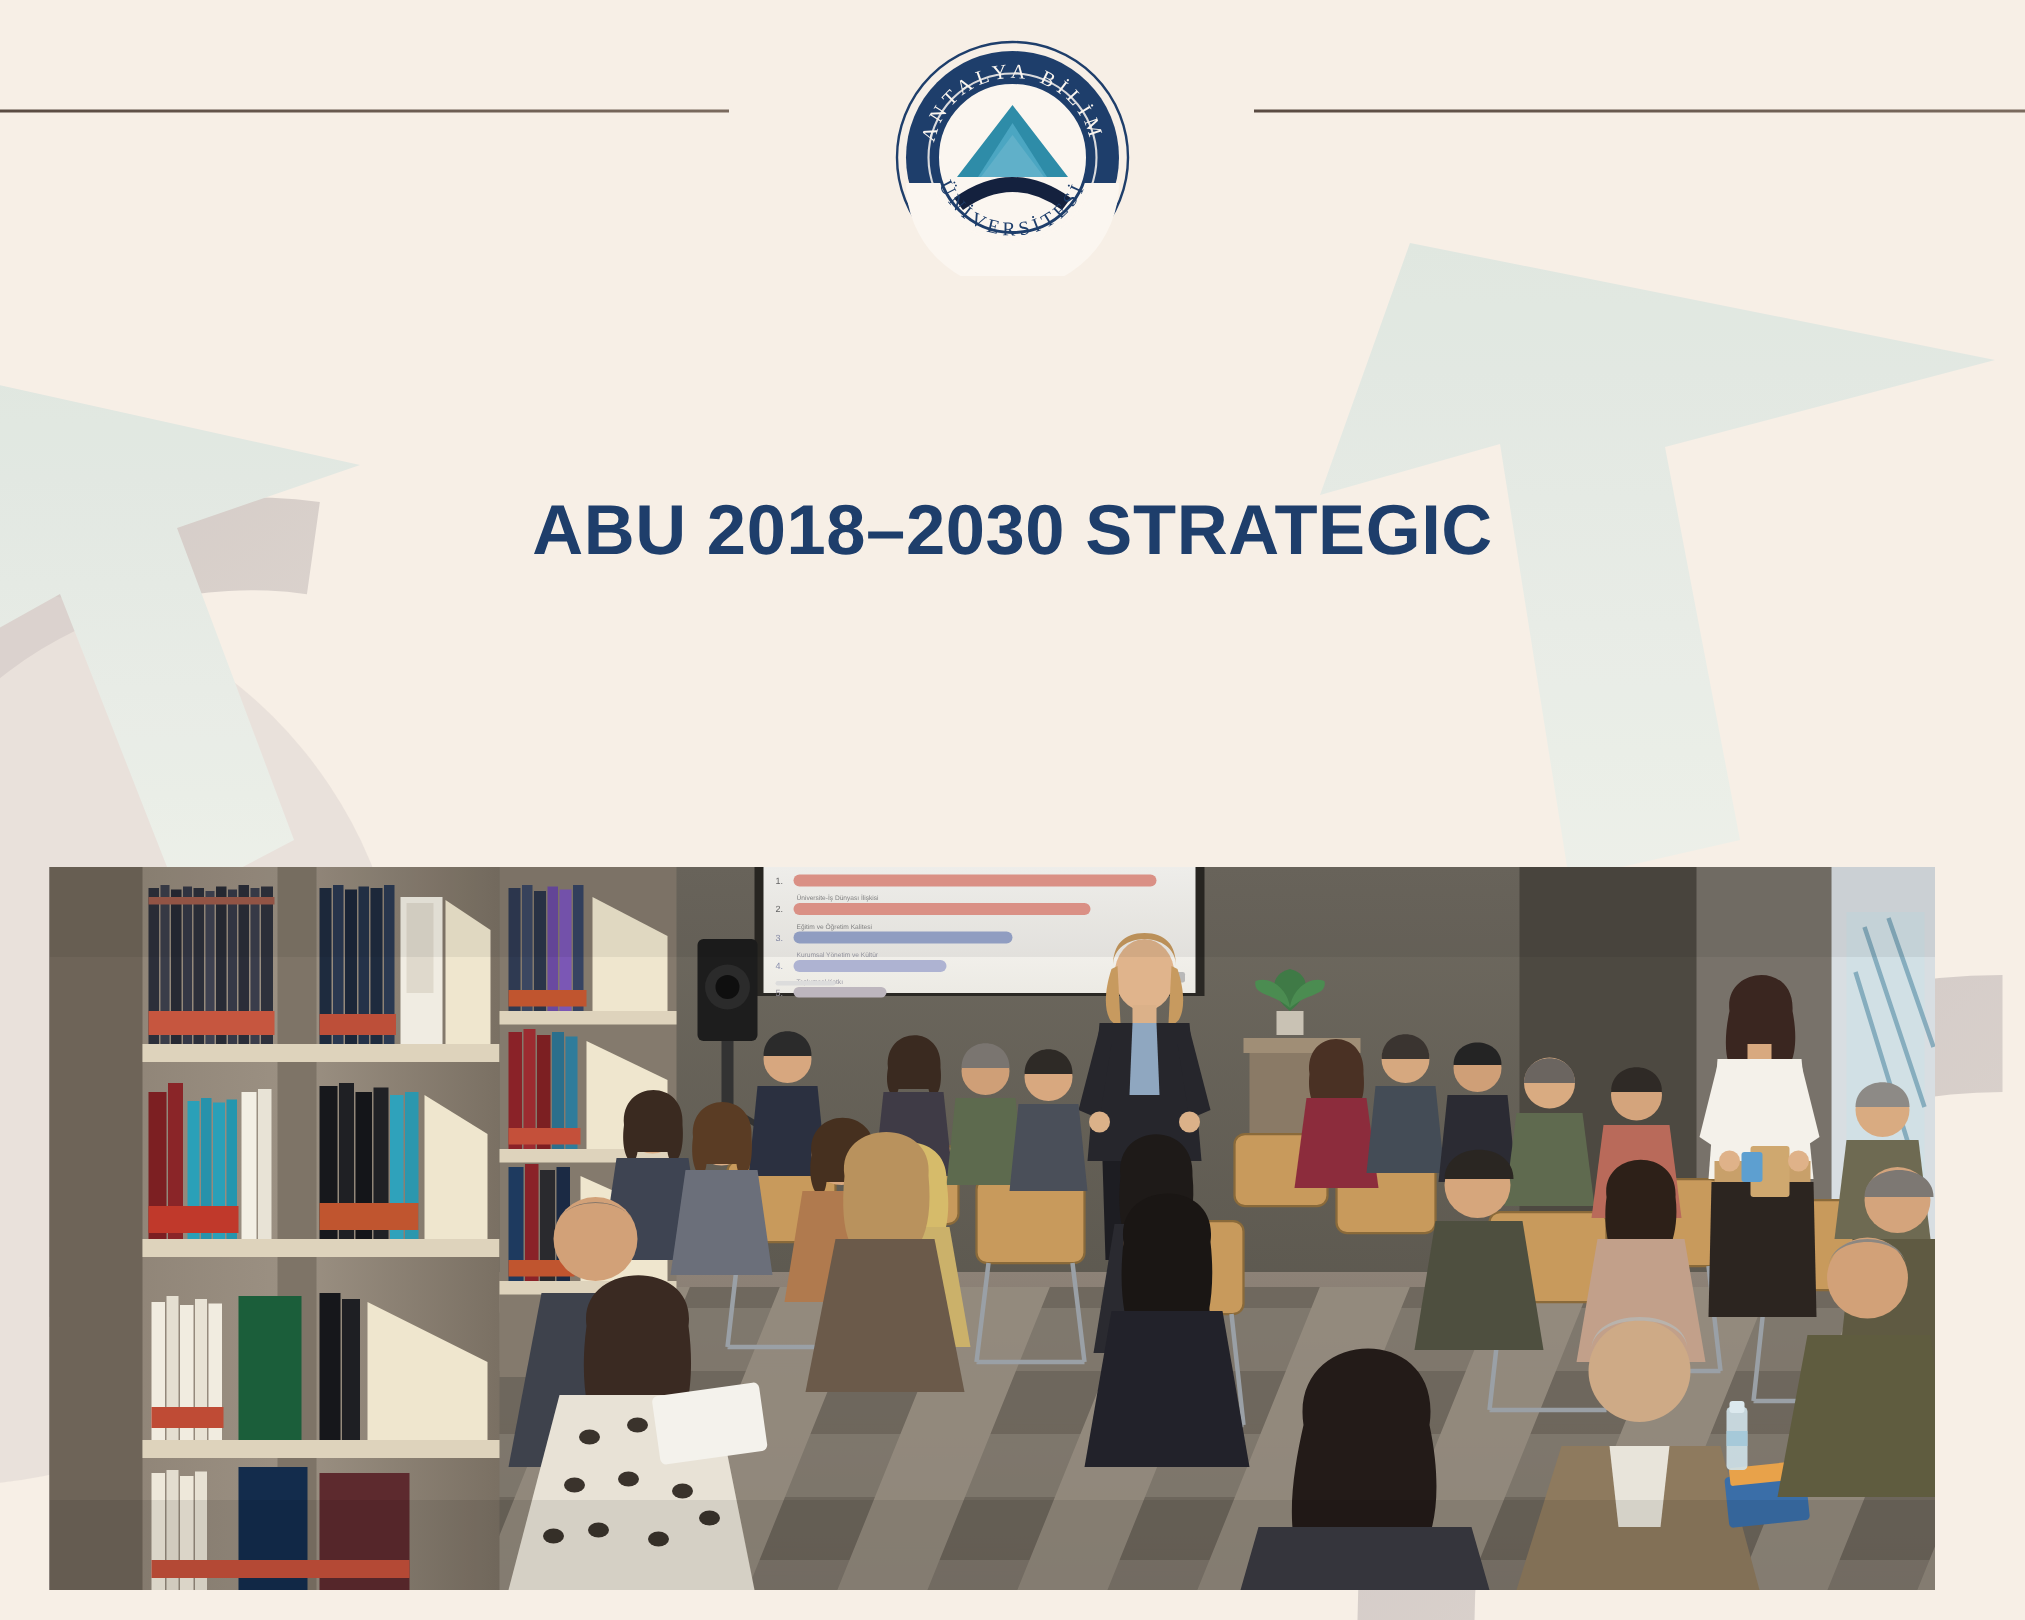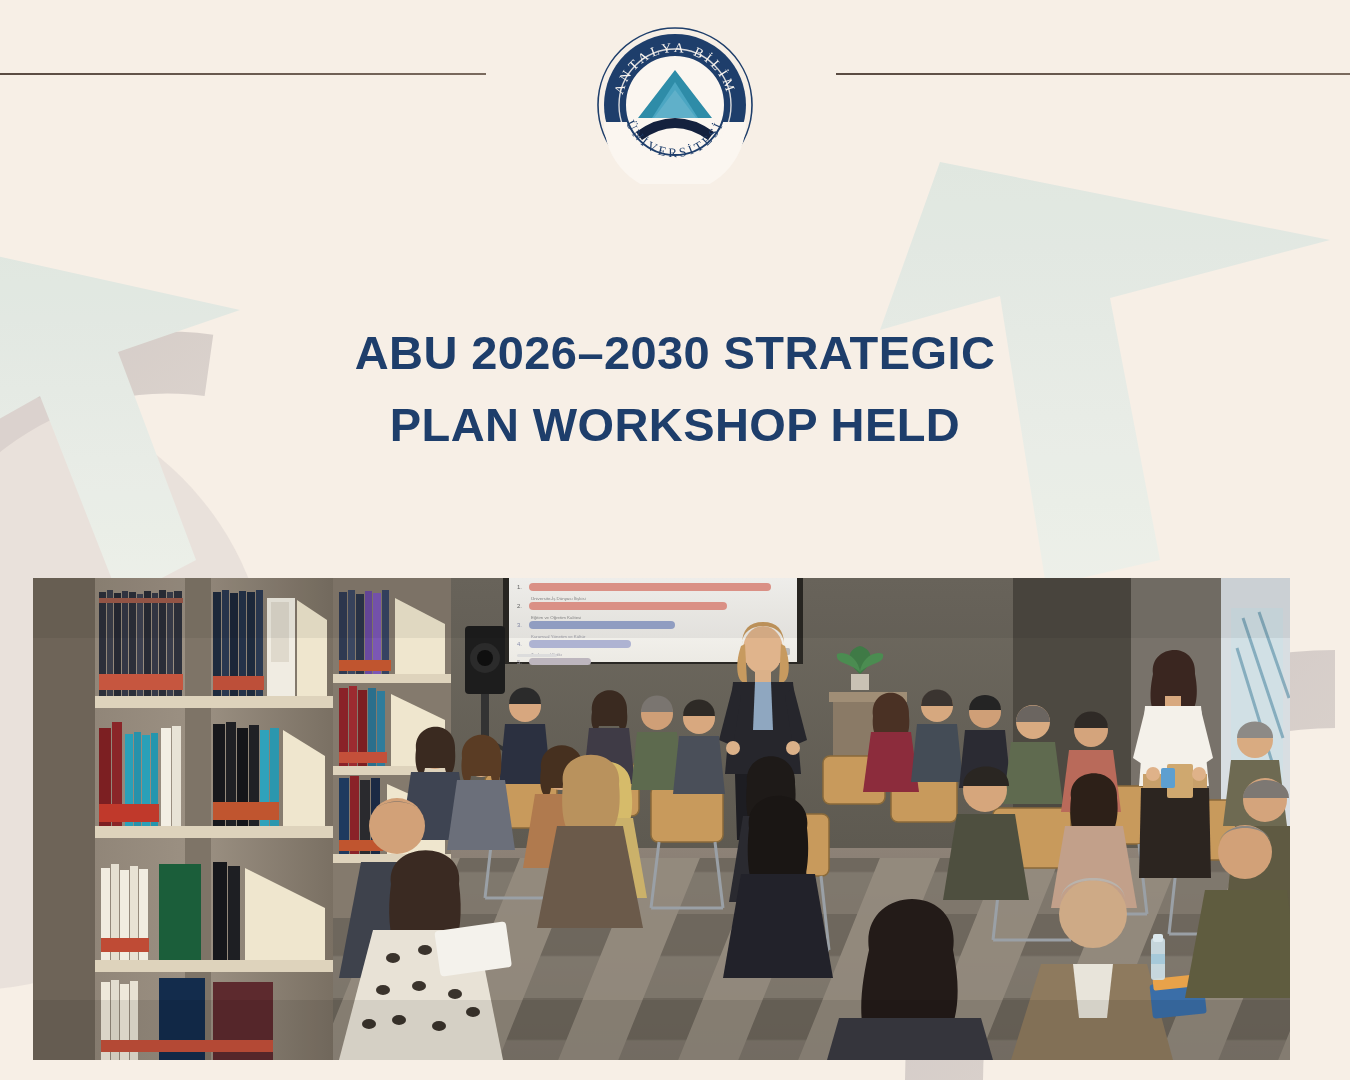--- a/index.html
+++ b/index.html
@@ -149,22 +149,21 @@
       <text font-family="'Liberation Serif', serif" font-size="13.5" letter-spacing="3.4" fill="#FBF6F0">
         <textPath href="#arcTop" startOffset="50%" text-anchor="middle">ANTALYA BİLİM</textPath>
       </text>
       <text font-family="'Liberation Serif', serif" font-size="13" letter-spacing="3.2" fill="#1E3E6B">
         <textPath href="#arcBot" startOffset="50%" text-anchor="middle">ÜNİVERSİTESİ</textPath>
       </text>
     </svg>
   </div>
 
   <h1 class="headline">
-    <span class="l1">ABU 2026–2030 STRATEGIC</span>
-    <span class="l2">PLAN WORKSHOP HELD</span>
+    <span class="l1">ABU 2018–2030 STRATEGIC</span>
   </h1>
 
   <figure class="photo" style="margin:0;">
     <svg viewBox="0 0 1257 482" xmlns="http://www.w3.org/2000/svg">
       <defs>
         <linearGradient id="wallG" x1="0" y1="0" x2="0" y2="1">
           <stop offset="0%" stop-color="#6f6a60"></stop>
           <stop offset="100%" stop-color="#5c584f"></stop>
         </linearGradient>
         <linearGradient id="floorG" x1="0" y1="0" x2="0" y2="1">

